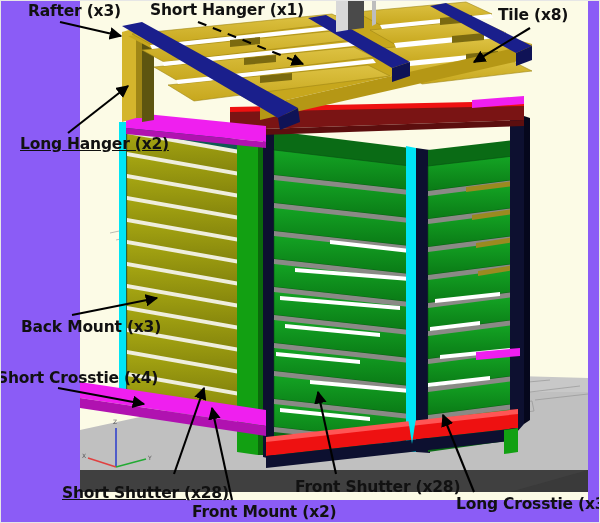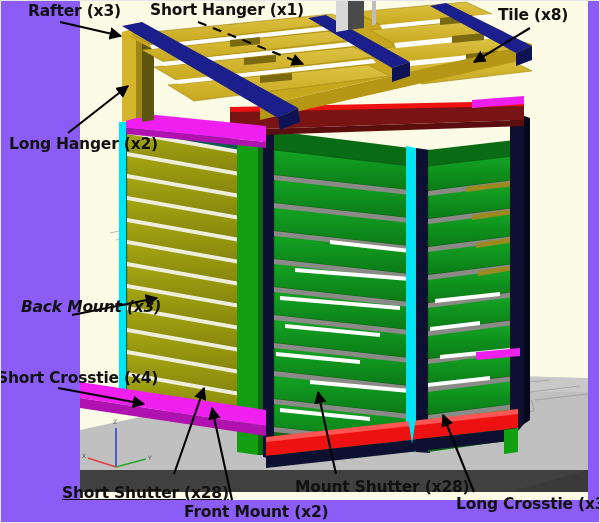--- a/index.html
+++ b/index.html
@@ -348,22 +348,22 @@
 
       <line x1="336" y1="474" x2="318" y2="392" marker-end="url(#ah)"></line>
 
       <line x1="474" y1="492" x2="443" y2="415" marker-end="url(#ah)"></line>
     </g>
   </svg>
 
   <div class="lbl" style="left:28px;top:4px;">Rafter (x3)</div>
   <div class="lbl" style="left:150px;top:3px;text-align:center;">Short Hanger (x1)</div>
   <div class="lbl" style="left:498px;top:8px;text-align:center;">Tile (x8)</div>
-  <div class="lbl" style="left:9px;top:137px;">Long Hanger (x2)</div>
-  <div class="lbl" style="left:21px;top:300px;font-style:italic;">Back Mount (x3)</div>
+  <div class="lbl" style="left:20px;top:137px;text-decoration:underline;">Long Hanger (x2)</div>
+  <div class="lbl" style="left:21px;top:320px;">Back Mount (x3)</div>
   <div class="lbl" style="left:-3px;top:371px;">Short Crosstie (x4)</div>
   <div class="lbl" style="left:62px;top:486px;text-decoration:underline;">Short Shutter (x28)</div>
-  <div class="lbl" style="left:184px;top:505px;text-align:right;">Front Mount (x2)</div>
-  <div class="lbl" style="left:295px;top:480px;">Mount Shutter (x28)</div>
+  <div class="lbl" style="left:192px;top:505px;text-align:right;">Front Mount (x2)</div>
+  <div class="lbl" style="left:295px;top:480px;">Front Shutter (x28)</div>
   <div class="lbl" style="left:456px;top:497px;">Long Crosstie (x3)</div>
 
   <div id="viewport-border"></div>
 </div>
 
 </body></html>

